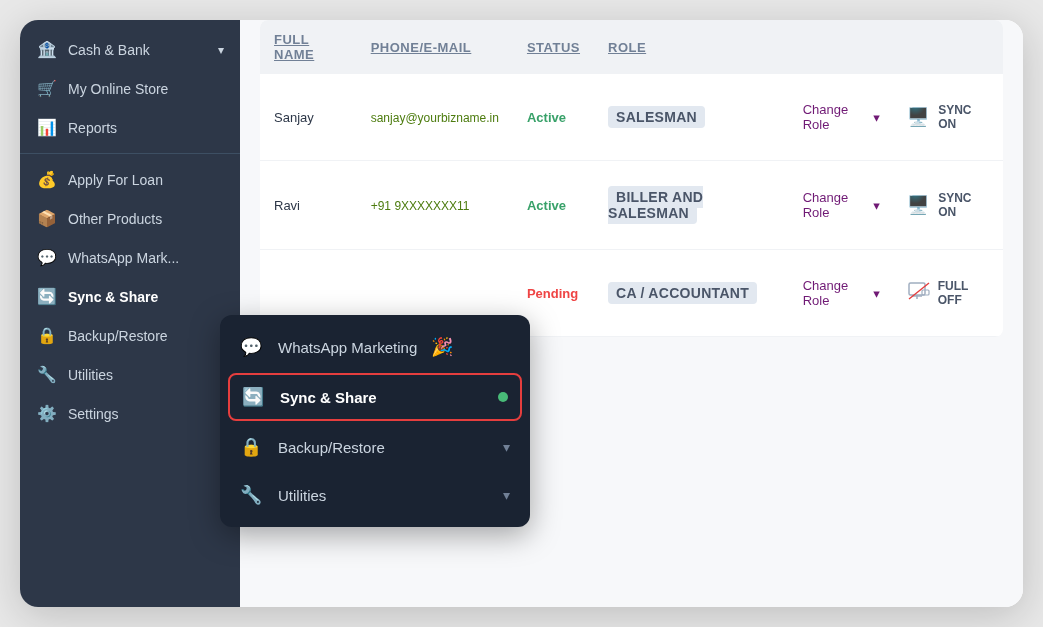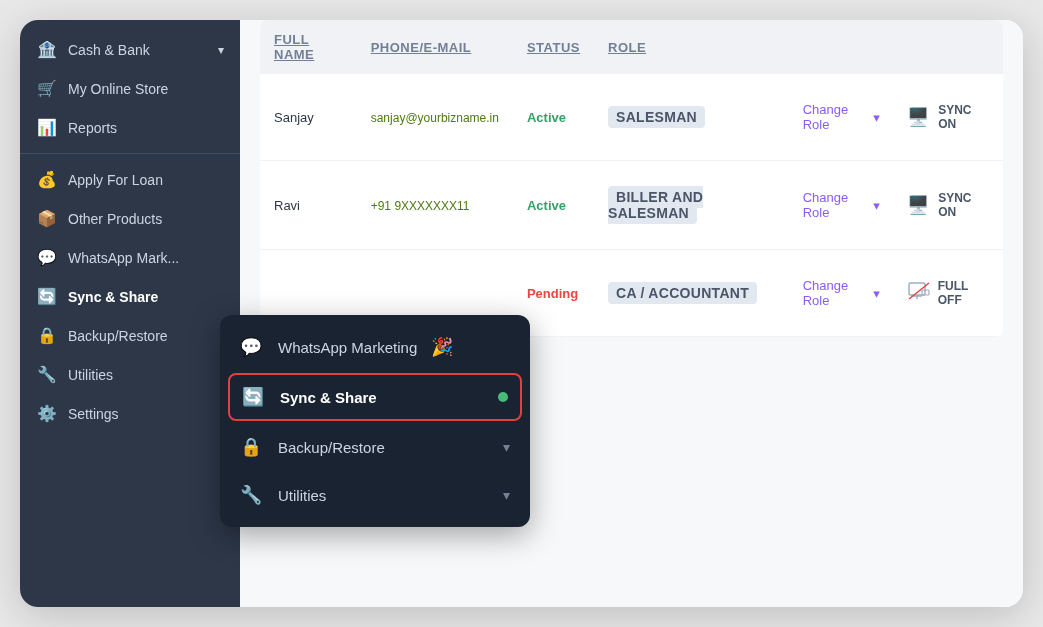--- a/index.html
+++ b/index.html
@@ -118,21 +118,21 @@
     .role-badge {
       background: #e2e8f0;
       color: #4a5568;
       font-size: 14px;
       font-weight: 700;
       padding: 3px 8px;
       border-radius: 4px;
       letter-spacing: 0.3px;
     }
     .change-role-btn {
-      color: #8b5cf6;
+      color: #701a75;
       font-size: 13px;
       font-weight: 500;
       cursor: pointer;
       display: inline-flex;
       align-items: center;
       gap: 3px;
     }
     .sync-cell {
       display: flex;
       align-items: center;

